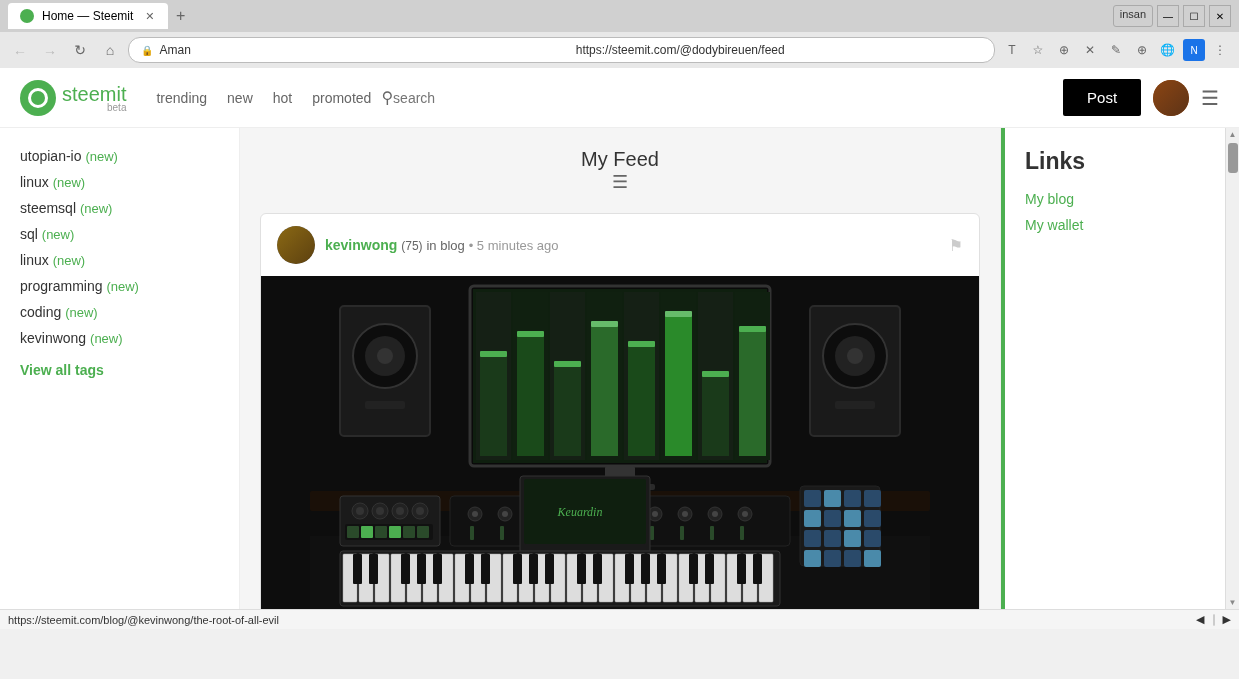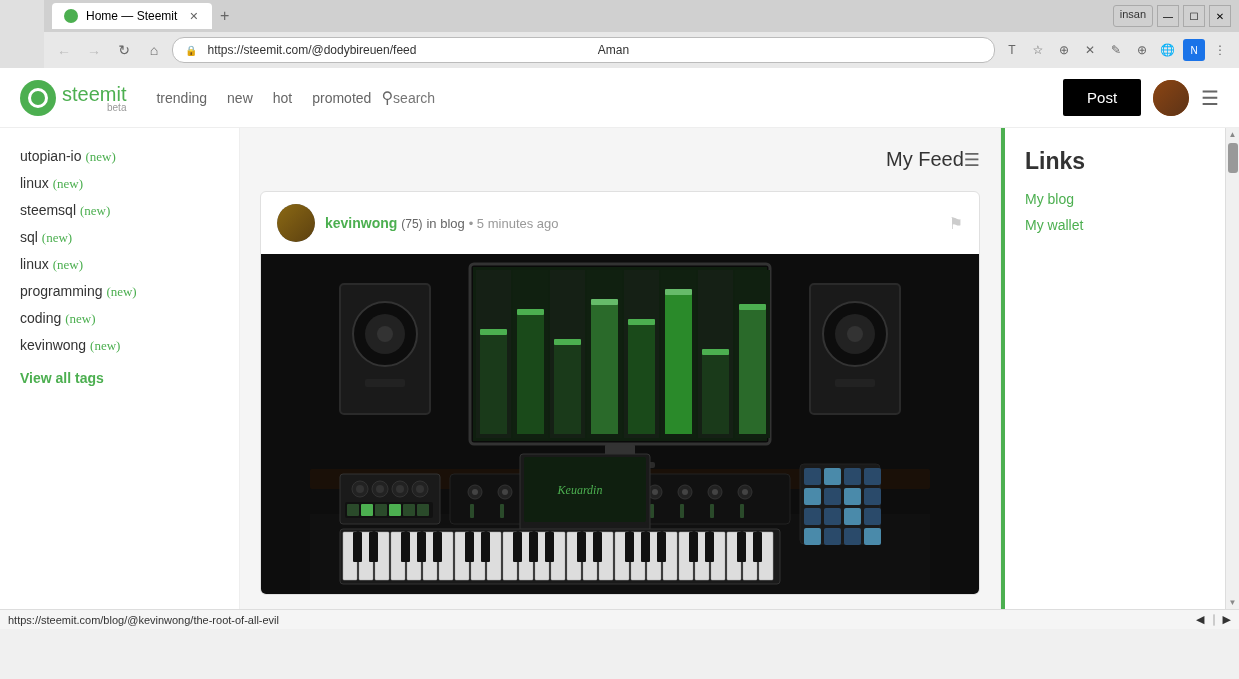--- a/index.html
+++ b/index.html
@@ -1,19 +1,19 @@
 <!DOCTYPE html>
 <html><head>
   <meta charset="utf-8">
   <style>
     * { margin: 0; padding: 0; box-sizing: border-box; }
     body { font-family: Arial, sans-serif; background: #f0f0f0; font-size: 14px; overflow: hidden; }
 
     
-    .browser-chrome { background: #e0e0e0; width: 1239px; padding-left: 44px; }
+    .browser-chrome { background: #e0e0e0; width: 1239px; }
     .browser-title-bar { background: #d0d0d0; display: flex; align-items: center; padding: 4px 8px; height: 32px; }
     .browser-tab { background: #fff; border-radius: 4px 4px 0 0; padding: 4px 12px; display: flex; align-items: center; gap: 8px; font-size: 12px; height: 26px; min-width: 160px; }
     .browser-tab-favicon { width: 14px; height: 14px; background: #4CAF50; border-radius: 50%; display: inline-block; }
     .browser-tab-close { color: #666; cursor: pointer; margin-left: 4px; font-size: 11px; }
     .browser-tab-new { background: transparent; border: none; color: #666; padding: 2px 8px; font-size: 16px; cursor: pointer; }
     .browser-window-controls { margin-left: auto; display: flex; gap: 4px; }
     .browser-window-btn { width: 22px; height: 22px; border: 1px solid #aaa; background: #d0d0d0; display: flex; align-items: center; justify-content: center; font-size: 10px; cursor: pointer; }
     .browser-window-btn.close { background: #d0d0d0; }
 
     .browser-address-bar { background: #e8e8e8; display: flex; align-items: center; padding: 4px 8px; gap: 6px; height: 36px; }
@@ -54,26 +54,26 @@
     .main-layout { display: flex; height: calc(541px - 60px); overflow: hidden; }
     .right-scrollbar { width: 14px; background: #f0f0f0; border-left: 1px solid #ddd; display: flex; flex-direction: column; align-items: center; padding: 2px 0; }
     .scroll-arrow { font-size: 8px; color: #888; cursor: pointer; }
     .scroll-thumb { width: 10px; height: 30px; background: #999; border-radius: 3px; margin: 4px 0; }
 
     
     .sidebar { width: 240px; padding: 20px; border-right: 1px solid #eee; background: #fff; flex-shrink: 0; }
     .sidebar-title { font-size: 16px; font-weight: bold; color: #333; margin-bottom: 16px; }
     .tag-item { margin-bottom: 10px; }
     .tag-name { color: #333; font-size: 14px; }
-    .tag-new { color: #4CAF50; font-size: 13px; font-family: Liberation Serif, serif; }
+    .tag-new { color: #4CAF50; font-size: 13px; }
     .view-all-tags { color: #4CAF50; font-size: 14px; font-weight: bold; margin-top: 16px; cursor: pointer; text-decoration: none; display: block; }
 
     
     .feed-area { flex: 1; padding: 20px; background: #f5f5f5; overflow-y: auto; border-right: 1px solid #eee; }
-    .feed-header { display: flex; align-items: center; justify-content: flex-end; margin-bottom: 20px; }
+    .feed-header { display: flex; align-items: center; justify-content: space-between; margin-bottom: 20px; flex-direction: column; }
     .feed-title { font-size: 20px; font-weight: normal; color: #333; }
     .feed-menu-icon { color: #666; cursor: pointer; font-size: 18px; }
 
     .post-card { background: #fff; border: 1px solid #e0e0e0; border-radius: 6px; overflow: hidden; }
     .post-author-row { display: flex; align-items: center; padding: 12px 16px; gap: 10px; }
     .post-avatar { width: 38px; height: 38px; border-radius: 50%; background: #888; overflow: hidden; flex-shrink: 0; }
     .post-avatar-inner { width: 38px; height: 38px; background: linear-gradient(135deg, #888, #555); border-radius: 50%; }
     .post-meta { flex: 1; }
     .post-author-name { color: #4CAF50; font-weight: bold; font-size: 14px; }
     .post-author-rep { color: #666; font-size: 12px; }
@@ -109,22 +109,22 @@
     </div>
   </div>
 
   <div class="browser-address-bar">
     <button class="browser-nav-btn disabled">←</button>
     <button class="browser-nav-btn disabled">→</button>
     <button class="browser-nav-btn">↻</button>
     <button class="browser-nav-btn">⌂</button>
     <div class="address-input">
       <span class="address-lock">🔒</span>
+      <span class="address-text">Aman</span>
       <span class="address-text" style="color:#333; margin-left:4px;">https://steemit.com/@dodybireuen/feed</span>
-      <span class="address-text">Aman</span>
     </div>
     <div class="browser-ext-icons">
       <span class="ext-icon">T</span>
       <span class="ext-icon">☆</span>
       <span class="ext-icon">⊕</span>
       <span class="ext-icon">✕</span>
       <span class="ext-icon">✎</span>
       <span class="ext-icon">⊕</span>
       <span class="ext-icon">🌐</span>
       <span class="ext-icon" style="background:#1a73e8; color:#fff; border-radius:3px; padding:1px 4px; font-size:10px;">N</span>

